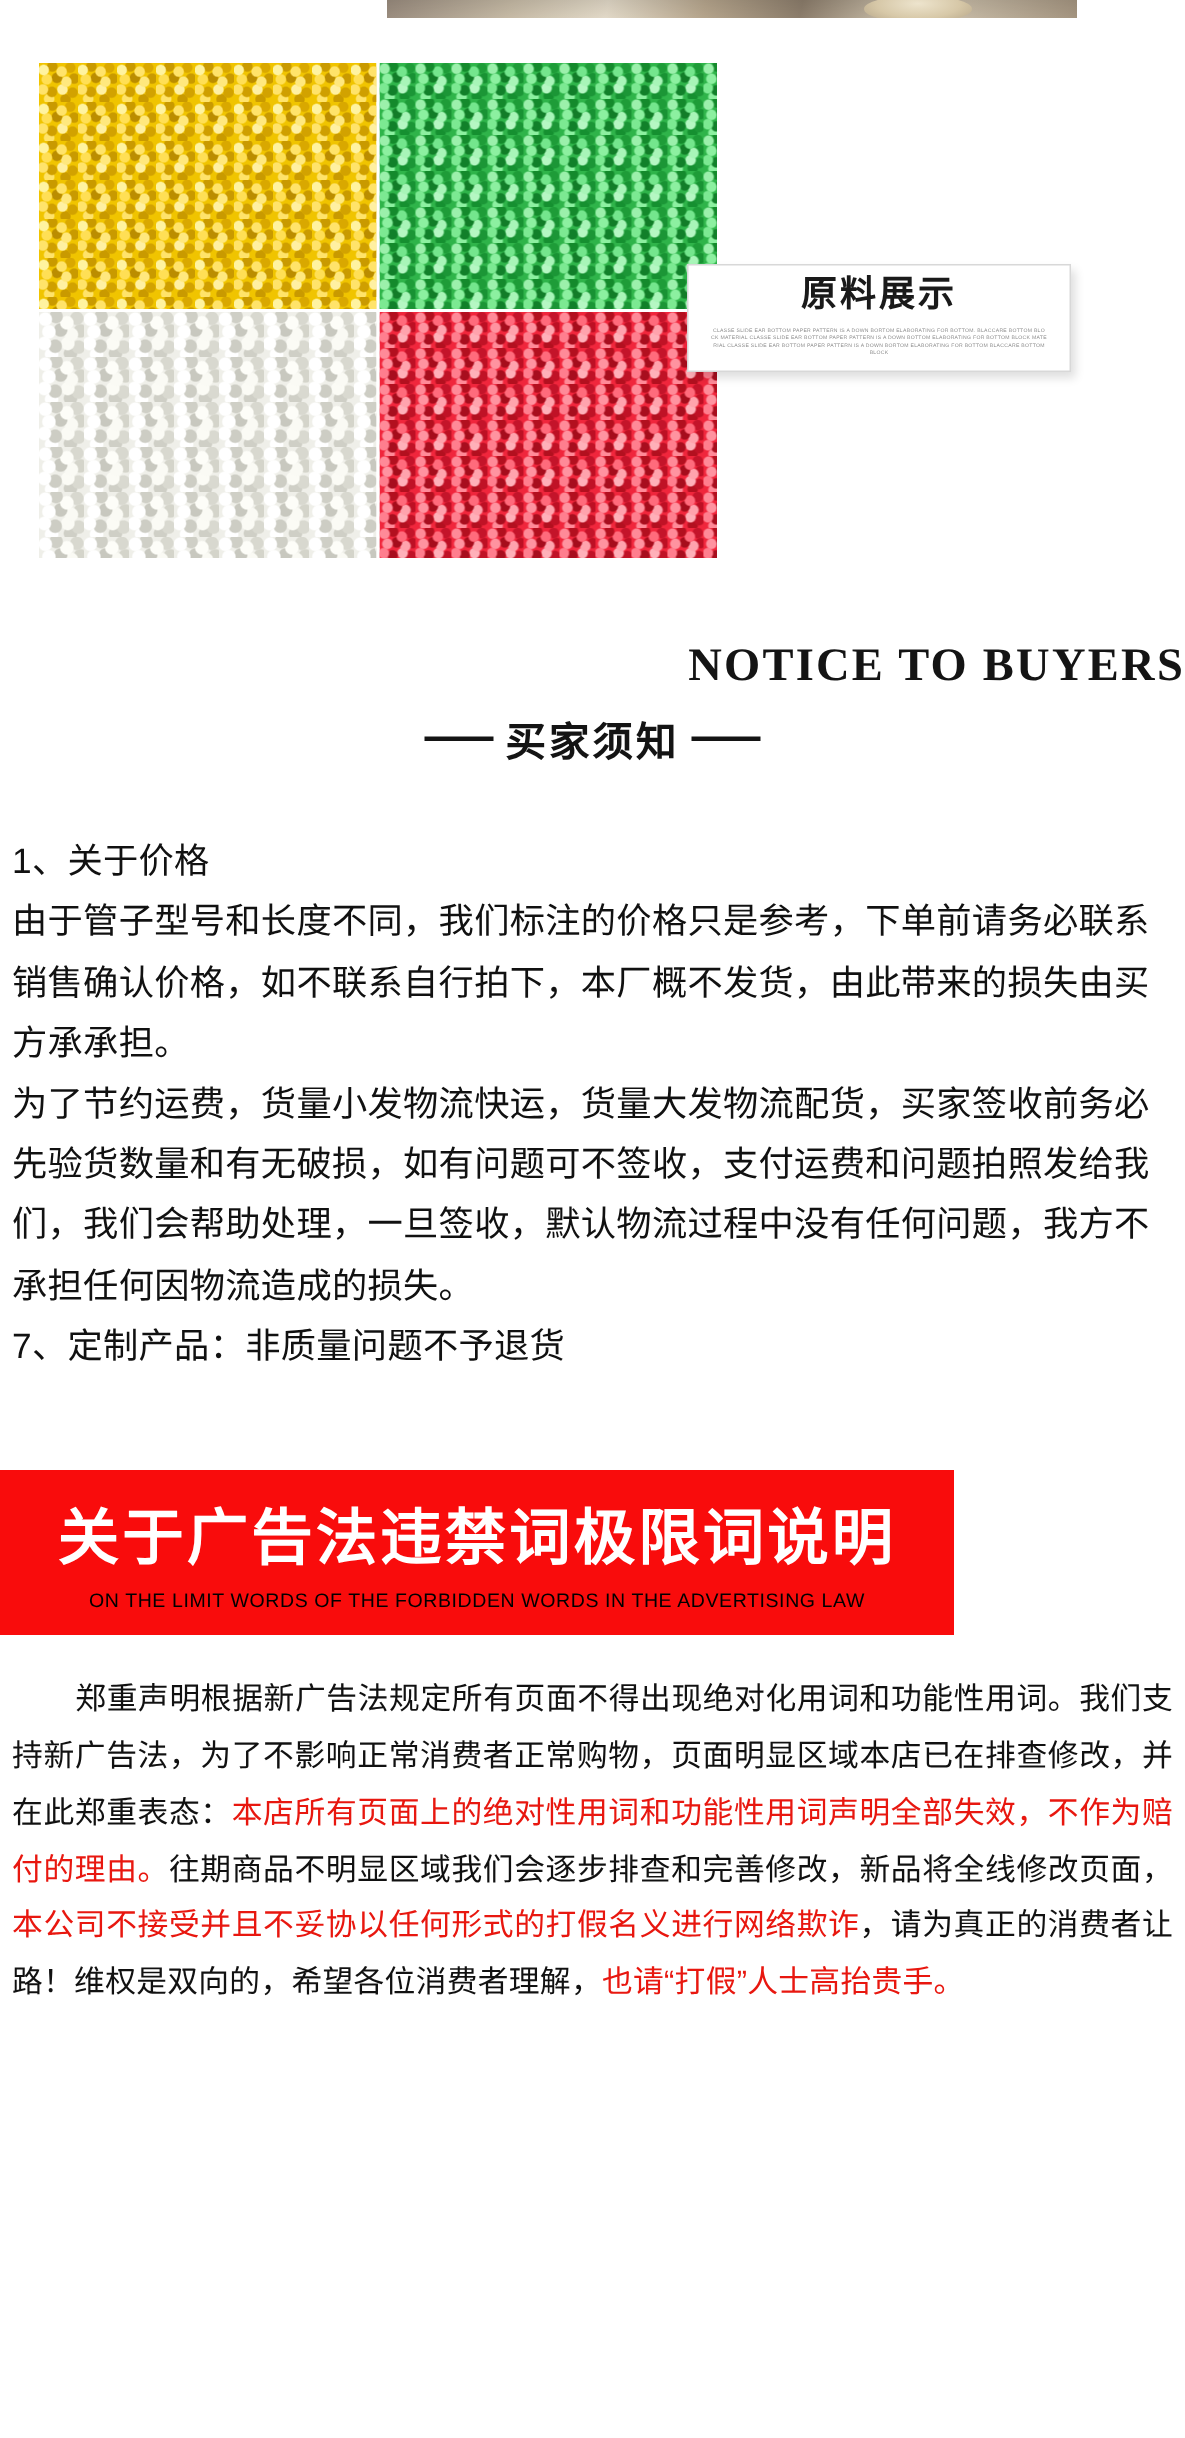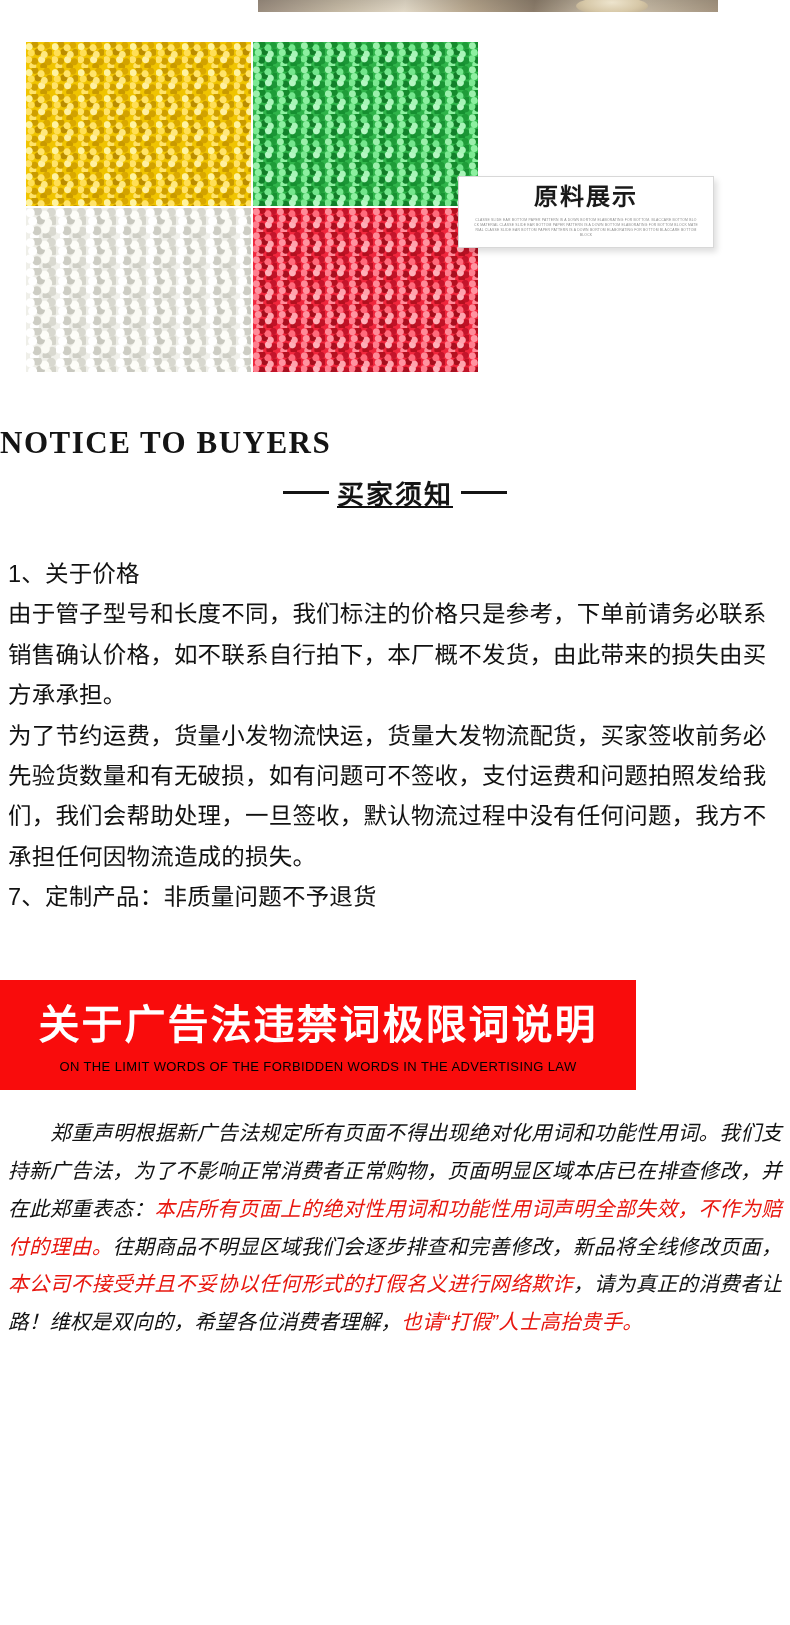--- a/index.html
+++ b/index.html
@@ -186,36 +186,35 @@
     word-break: break-all;
     transform: scale(1);
   }
 
   
   .notice {
     width: 790px;
     padding-top: 58px;
   }
   .notice-head {
-    text-align: left;
+    text-align: right;
   }
   .notice-en {
     font-family: "Liberation Serif", "DejaVu Serif", serif;
     font-size: 31px;
     font-weight: 700;
     letter-spacing: 1.5px;
     color: #141414;
   }
   .notice-cn-wrap {
     margin-top: 12px;
     display: flex;
     align-items: center;
     justify-content: center;
     gap: 8px;
-    text-decoration: underline;
   }
   .notice-cn {
     font-size: 27px;
     font-weight: 700;
     color: #141414;
     letter-spacing: 2px;
   }
   .rule {
     display: inline-block;
     width: 46px;
@@ -261,21 +260,20 @@
 
   
   .statement {
     margin: 24px 8px 0 8px;
     font-size: 20.5px;
     line-height: 1.85;
     color: #111;
     text-align: justify;
     letter-spacing: .2px;
     padding-bottom: 60px;
-    font-style: italic;
   }
   .statement .indent {
     display: inline-block;
     width: 42px;
   }
   .statement .hl {
     color: #e8170f;
   }
 </style>
 </head>

